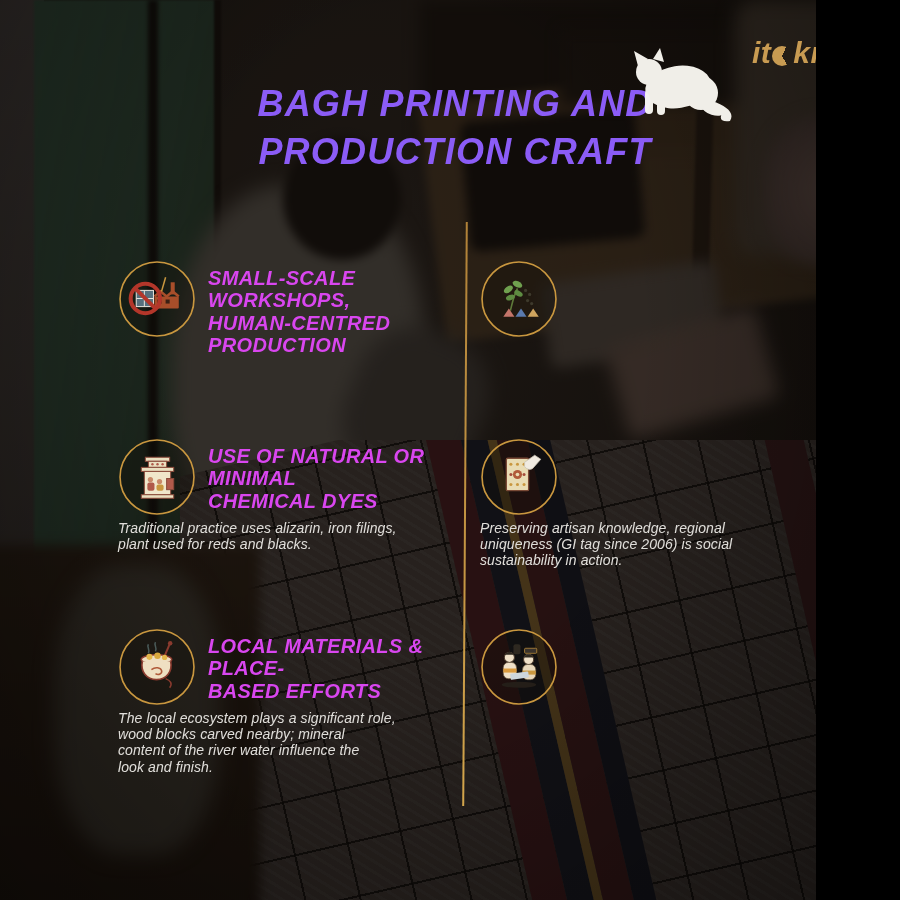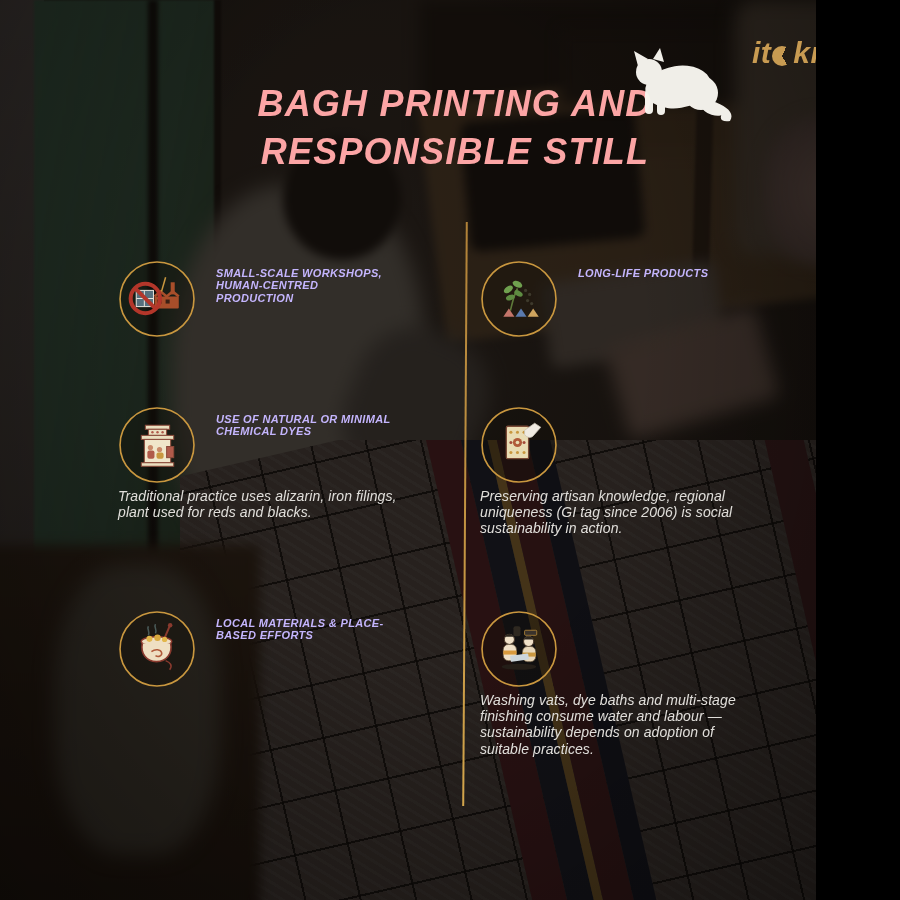--- a/index.html
+++ b/index.html
@@ -54,37 +54,37 @@
   .dhoti{left:55px;top:565px;width:165px;height:290px;background:#3E3A31;border-radius:40%;filter:blur(10px);}
   .red-box{left:820px;top:424px;width:74px;height:33px;background:#6E2B30;filter:blur(1px);
     background-image:repeating-linear-gradient(90deg,rgba(230,200,190,.5) 0 3px,transparent 3px 12px);}
   .photo-overlay{inset:0;background:rgba(13,10,7,.50);}
   .vignette{inset:0;background:radial-gradient(ellipse at 50% 38%, rgba(0,0,0,0) 40%, rgba(0,0,0,.38) 100%);}
 
   
   .content{position:absolute;inset:0;z-index:10;}
   .title{
     position:absolute;left:150px;top:80px;width:610px;text-align:center;
-    color:#fca5a5;font-weight:700;font-size:36px;line-height:48px;letter-spacing:1.2px;
+    color:#8b5cf6;font-weight:700;font-size:36px;line-height:48px;letter-spacing:1.2px;
   }
   .cat{position:absolute;left:626px;top:46px;width:122px;height:76px;z-index:12;}
   .logo{position:absolute;left:752px;top:36px;display:flex;align-items:center;
     color:#C89B52;font-weight:700;font-size:30px;letter-spacing:.5px;}
   .logo-o{display:inline-block;width:20px;height:20px;border-radius:50%;margin:6px 1px 0;
     background:conic-gradient(from 150deg,#C89B52 0 235deg,#241D15 235deg 360deg);}
   .divider{position:absolute;left:464px;top:222px;width:2px;height:584px;
     background:linear-gradient(#B8873A,#DCAC4E);transform:rotate(.35deg);opacity:.95;}
 
   .sec{position:absolute;}
   .sec.left{left:118px;width:352px;}
   .sec.right{left:480px;width:372px;}
-  .row1{top:260px;} .row2{top:406px;} .row3{top:610px;}
+  .row1{top:260px;} .row2{top:438px;} .row3{top:628px;}
   .sec-head{display:flex;align-items:flex-start;gap:12px;}
   .icon-circle{width:78px;height:78px;flex:0 0 78px;}
-  .sec-heading{margin:7px 0 0 8px;color:#c4b5fd;font-size:11px;font-weight:700;
+  .sec-heading{margin:7px 0 0 0;color:#d946ef;font-size:20px;font-weight:700;
     line-height:1.12;letter-spacing:.35px;white-space:pre-line;}
   .sec-body{margin:4px 0 0 0;color:#E0DEDA;font-size:14px;line-height:1.16;
     letter-spacing:.1px;white-space:pre-line;}
 </style>
 </head>
 <body>
 
 <div class="canvas">
 
   <div class="bg">
@@ -138,21 +138,21 @@
         <circle cx="75" cy="47" r="17"></circle>
         <rect x="19" y="44" width="8" height="24" rx="4"></rect>
         <rect x="31" y="47" width="8" height="22" rx="4"></rect>
         <ellipse cx="87" cy="64" rx="11" ry="5" transform="rotate(18 87 64)"></ellipse>
         <path d="M86 55 C101 60 109 67 104 75 C97 76 94 74 95 70 C97 65 90 61 84 61 Z"></path>
       </g>
     </svg>
 
     <div class="title">
       <div>BAGH PRINTING AND</div>
-      <div>RESPONSIBLE STILL</div>
+      <div>PRODUCTION CRAFT</div>
     </div>
 
     <div class="divider"></div>
 
     <section class="sec left row1">
       <div class="sec-head">
         <svg class="icon-circle" viewBox="0 0 77 77">
           <circle cx="38.5" cy="38.5" r="36.5" fill="rgba(18,14,10,.35)" stroke="#C9973F" stroke-width="1.6"></circle>
           <rect x="36" y="36" width="24" height="12" fill="#A84E2A" rx="1"></rect>
           <path d="M36 36 l6 -5 6 5 6 -5 6 5" fill="none" stroke="#A84E2A" stroke-width="2.5"></path>
@@ -182,21 +182,20 @@
           <ellipse cx="30" cy="37" rx="4.5" ry="2.6" fill="#5E8C42" transform="rotate(-20 30 37)"></ellipse>
           <ellipse cx="38" cy="33" rx="4.5" ry="2.6" fill="#5E8C42" transform="rotate(30 38 33)"></ellipse>
           <circle cx="45" cy="30" r="1.6" fill="#3E3A2C"></circle>
           <circle cx="49" cy="34" r="1.6" fill="#3E3A2C"></circle>
           <circle cx="47" cy="40" r="1.6" fill="#3E3A2C"></circle>
           <circle cx="51" cy="43" r="1.6" fill="#3E3A2C"></circle>
           <path d="M23 56 l5.5 -8 5.5 8 z" fill="#C4756A"></path>
           <path d="M35 56 l5.5 -8 5.5 8 z" fill="#5A7AAE"></path>
           <path d="M47 56 l5.5 -8 5.5 8 z" fill="#CFA45E"></path>
         </svg>
-        <h3 class="sec-heading">LONG-LIFE PRODUCTS</h3>
       </div>
     </section>
 
     <section class="sec left row2">
       <div class="sec-head">
         <svg class="icon-circle" viewBox="0 0 77 77">
           <circle cx="38.5" cy="38.5" r="36.5" fill="rgba(18,14,10,.35)" stroke="#C9973F" stroke-width="1.6"></circle>
           <rect x="27" y="19" width="24" height="4" fill="#EADFC0" stroke="#8A4A3A" stroke-width="1"></rect>
           <rect x="30" y="23" width="18" height="6" fill="#EADFC0" stroke="#8A4A3A" stroke-width="1"></rect>
           <circle cx="34" cy="26" r="1.2" fill="#B05A4A"></circle>
@@ -253,40 +252,40 @@
           <circle cx="31" cy="28.5" r="3" fill="#E2B64A"></circle>
           <circle cx="39" cy="27.5" r="3.2" fill="#D9A93E"></circle>
           <circle cx="46" cy="29" r="2.6" fill="#E2B64A"></circle>
           <path d="M24 33 c-2 10 4 18 14 18 c10 0 16 -8 14 -18" fill="#EFDFC2" stroke="#8A3A2E" stroke-width="1.6"></path>
           <path d="M33 41 c4 -3 9 -2 10 1 c1 3 -3 5 -6 3" stroke="#B05A3A" stroke-width="1.5" fill="none"></path>
           <path d="M47 50 c5 2 7 5 4 9" stroke="#8A3A2E" stroke-width="1.5" fill="none"></path>
         </svg>
         <h3 class="sec-heading">LOCAL MATERIALS &amp; PLACE-
 BASED EFFORTS</h3>
       </div>
+      <p class="sec-body">The local ecosystem plays a significant role,
+wood blocks carved nearby; mineral
+content of the river water influence the
+look and finish.</p>
     </section>
 
     <section class="sec right row3">
       <div class="sec-head">
         <svg class="icon-circle" viewBox="0 0 77 77">
           <circle cx="38.5" cy="38.5" r="36.5" fill="rgba(18,14,10,.35)" stroke="#C9973F" stroke-width="1.6"></circle>
           <rect x="33" y="16" width="7" height="10" rx="2" fill="#2E2820"></rect>
           <rect x="44" y="20" width="12" height="5" rx="1" fill="#3A332C" stroke="#C9973F" stroke-width=".7"></rect>
           <circle cx="29" cy="29" r="5" fill="#EFE0C8" stroke="#4A3A2C" stroke-width="1"></circle>
           <path d="M24.5 26.5 a5 5 0 0 1 9 0 z" fill="#2E2820"></path>
           <rect x="23" y="34" width="13" height="16" rx="5" fill="#EFE0C8" stroke="#6A5A44" stroke-width=".8"></rect>
           <rect x="23" y="40" width="13" height="4" fill="#D99A3E"></rect>
           <circle cx="48" cy="31" r="5" fill="#EFE0C8" stroke="#4A3A2C" stroke-width="1"></circle>
           <path d="M43.5 29 a5 5 0 0 1 9 0 z" fill="#2E2820"></path>
           <rect x="42" y="36" width="13" height="15" rx="5" fill="#E8D8BC" stroke="#6A5A44" stroke-width=".8"></rect>
           <rect x="42" y="42" width="13" height="4" fill="#C9973F"></rect>
           <rect x="30" y="44" width="18" height="6" rx="1" fill="#CDD6DC" transform="rotate(-8 39 47)"></rect>
           <ellipse cx="38.5" cy="56" rx="17" ry="3" fill="#241E18"></ellipse>
         </svg>
       </div>
-      <p class="sec-body">Washing vats, dye baths and multi-stage
-finishing consume water and labour —
-sustainability depends on adoption of
-suitable practices.</p>
     </section>
 
   </div>
 </div>
 
 </body></html>

